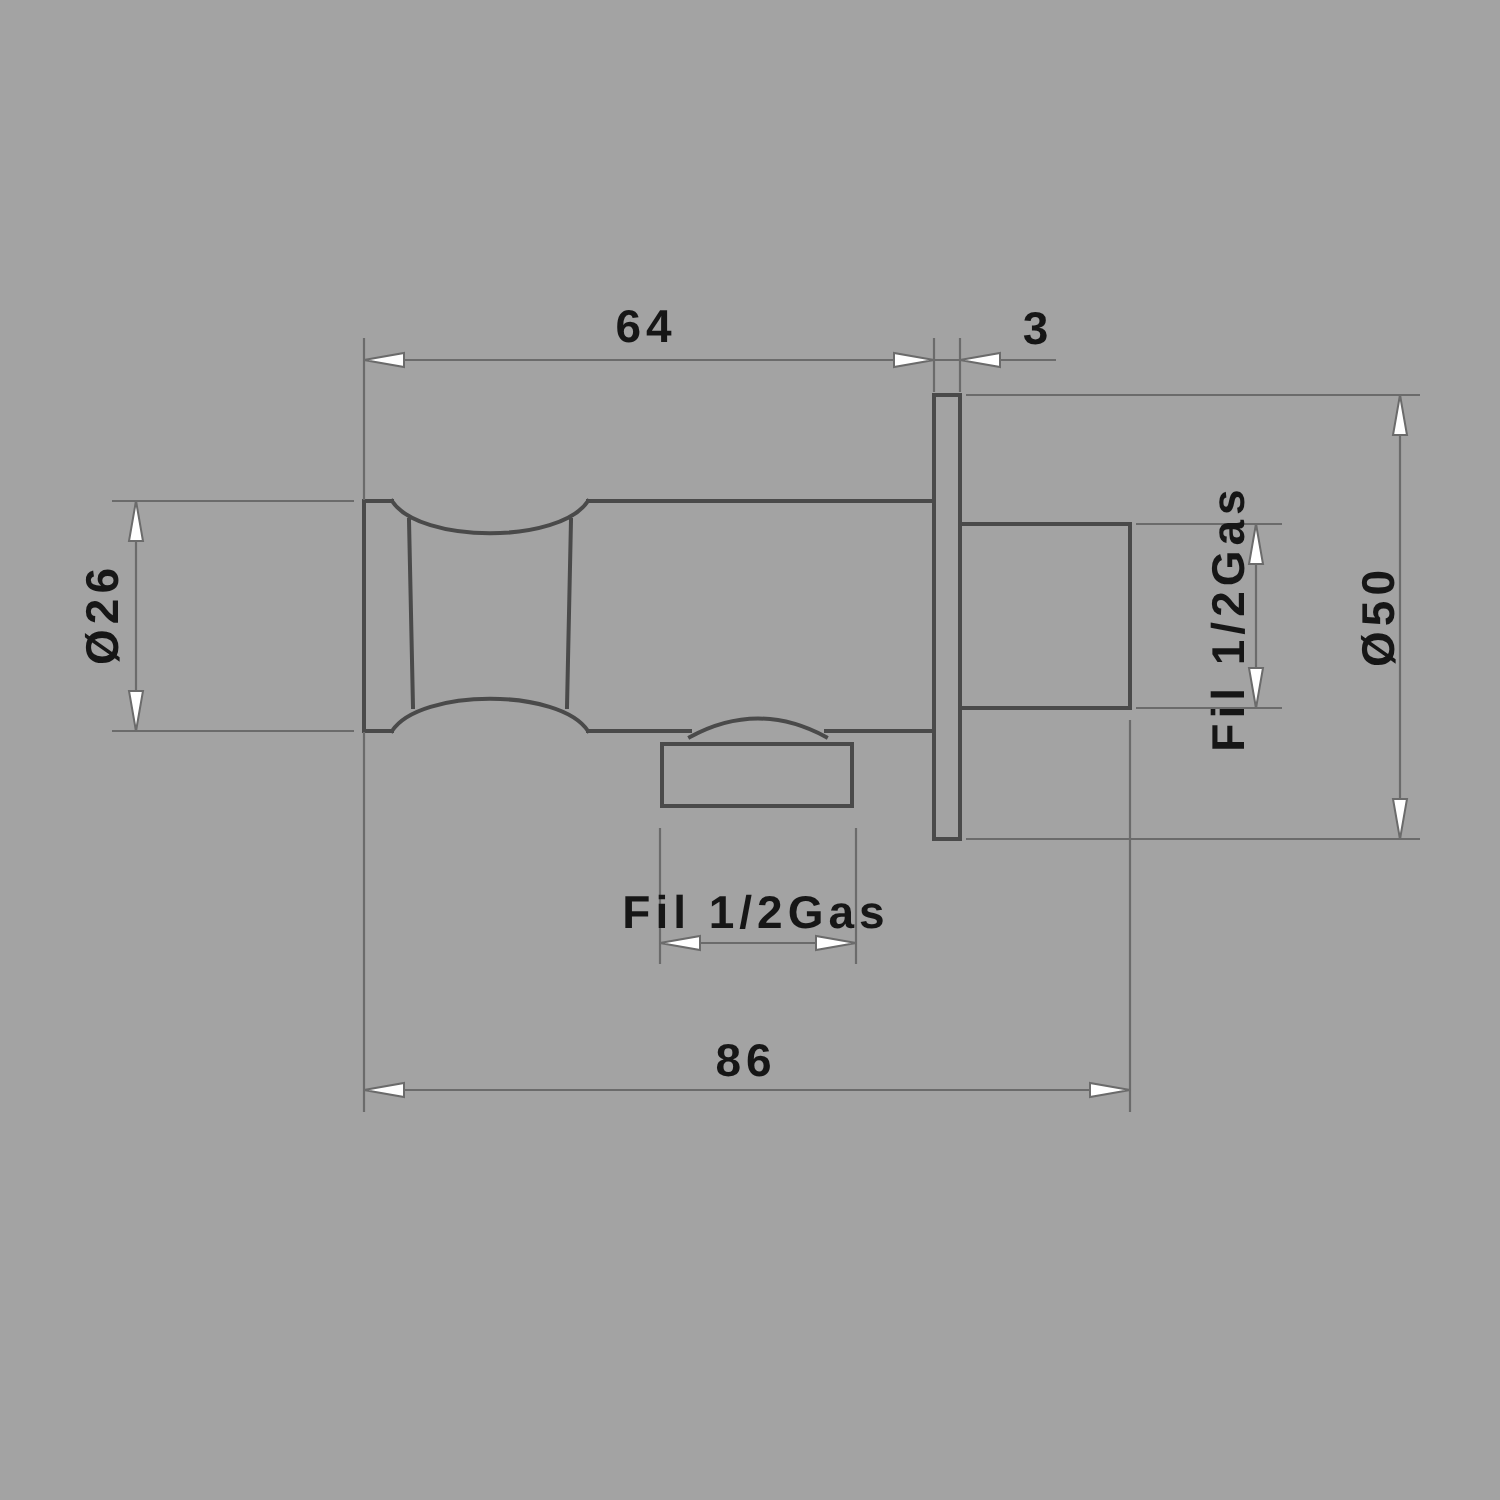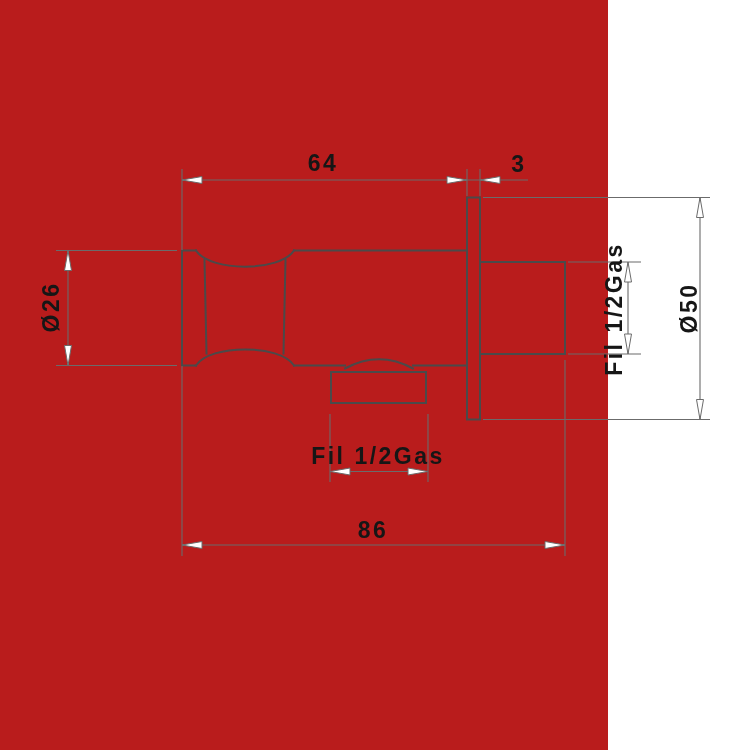--- a/index.html
+++ b/index.html
@@ -6,23 +6,23 @@
     margin: 0;
     padding: 0;
     background: #ffffff;
     width: 750px;
     height: 750px;
     overflow: hidden;
     font-family: "Liberation Sans", sans-serif;
   }
   .canvas {
     position: relative;
-    width: 608px;
+    width: 750px;
     height: 750px;
-    background: #b91c1c;
+    background: #a3a3a3;
   }
   svg { display: block; }
   .obj  { stroke-width: 2; stroke-linecap: square; }
   .dim  { stroke-width: 1.1; stroke-linecap: butt; }
   .dim polygon { stroke-width: 1; }
   .labels text {
     font-family: "Liberation Sans", sans-serif;
     font-size: 23px;
     font-weight: 700;
     letter-spacing: 2.5px;

